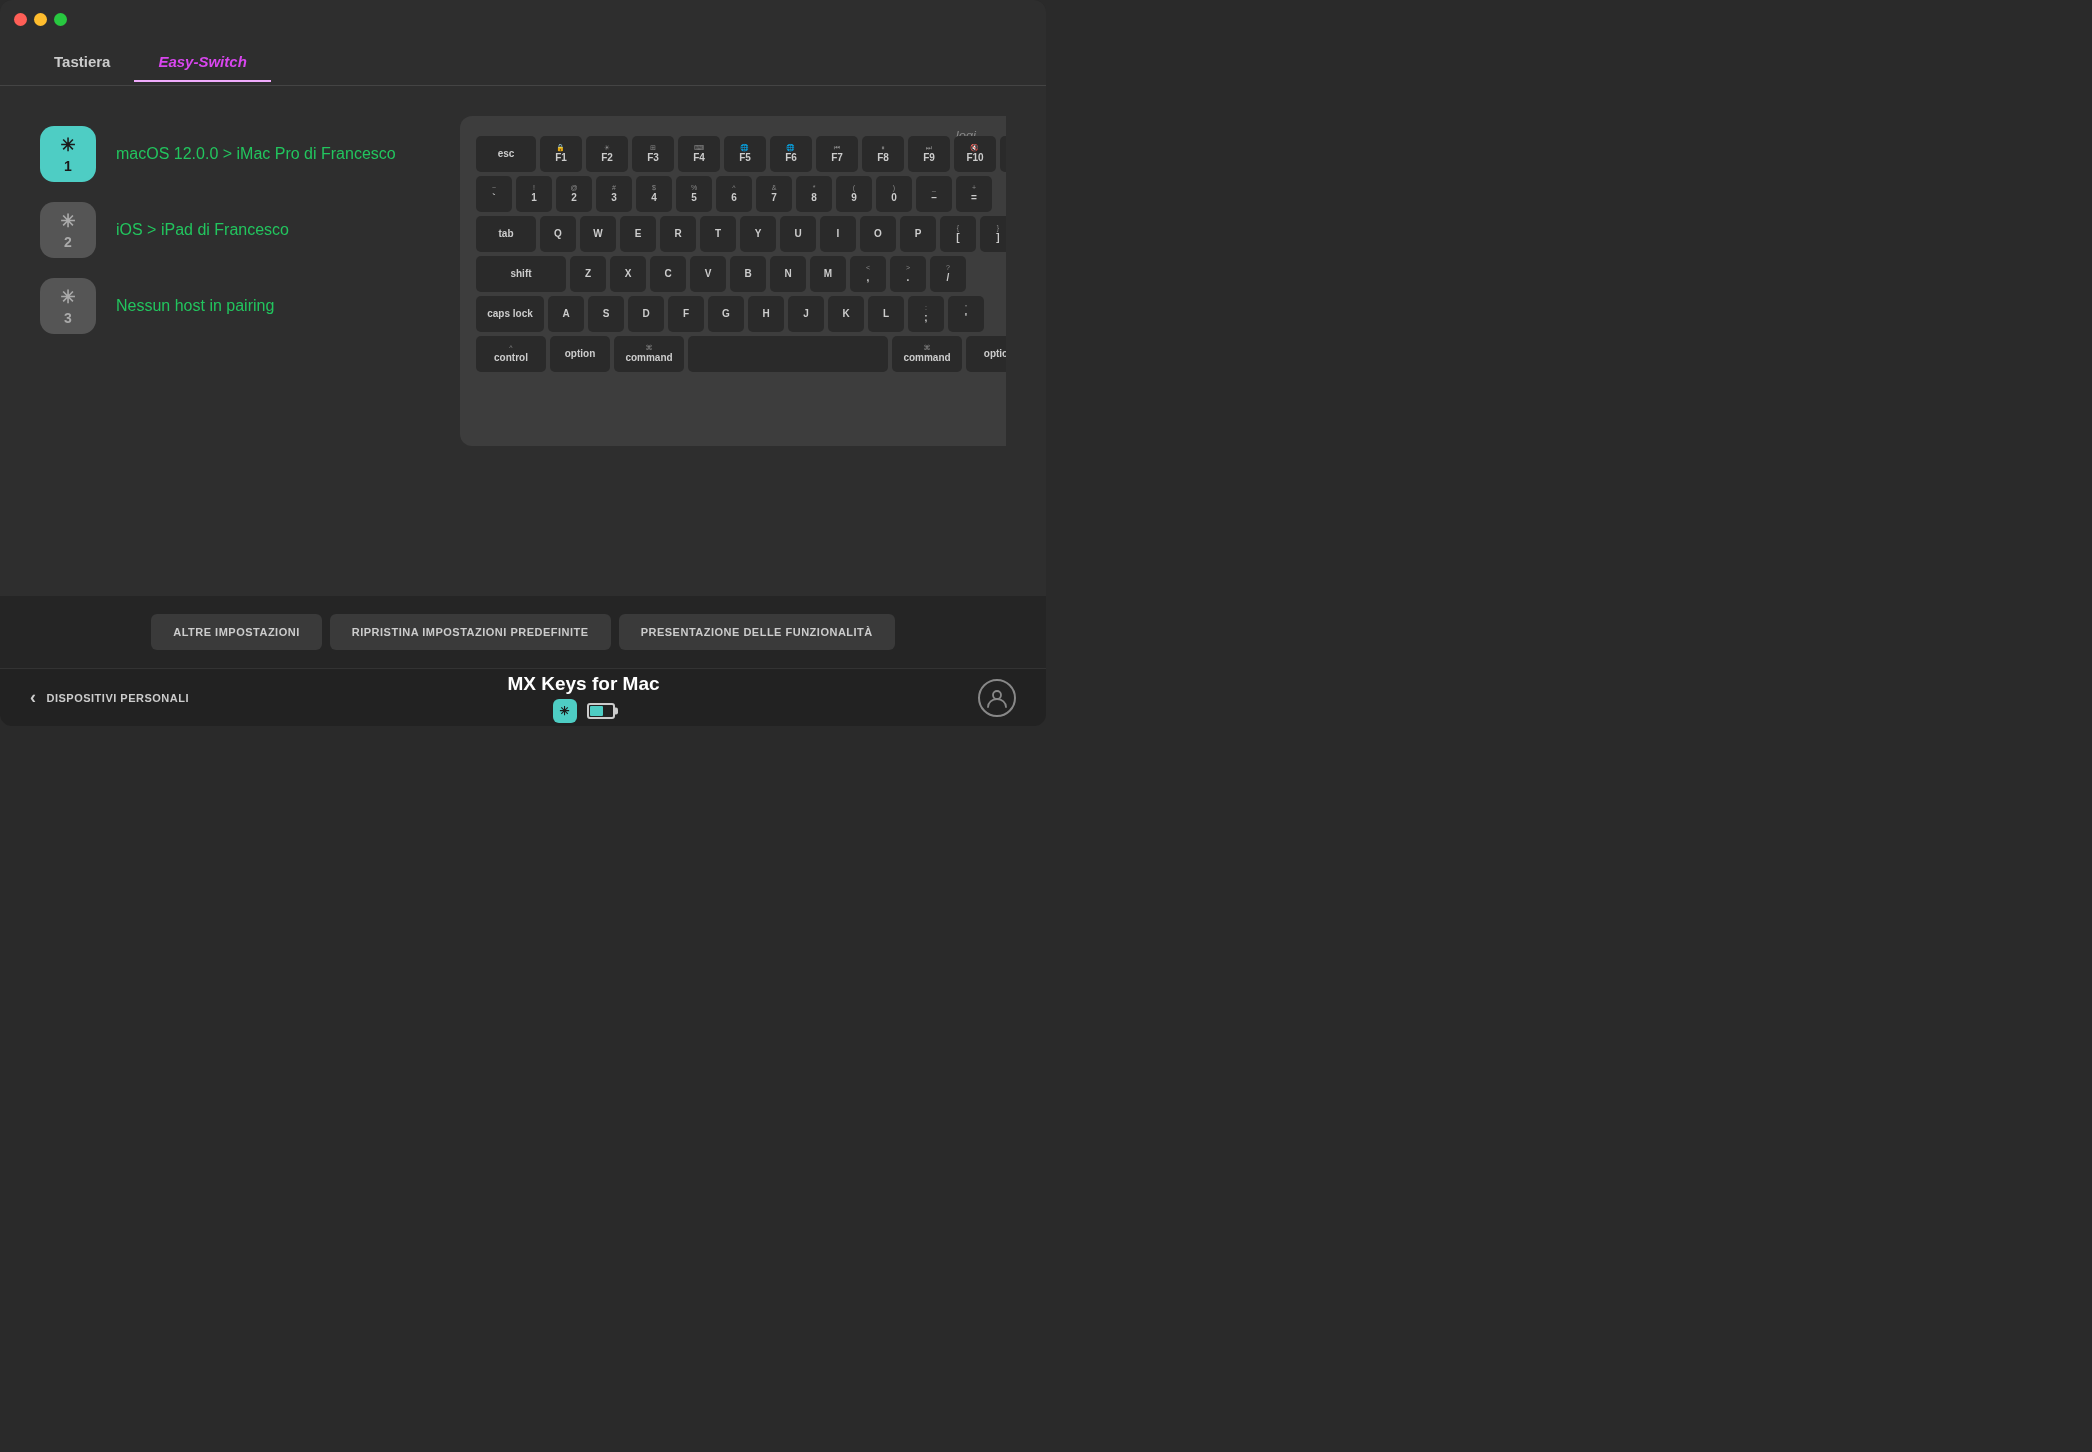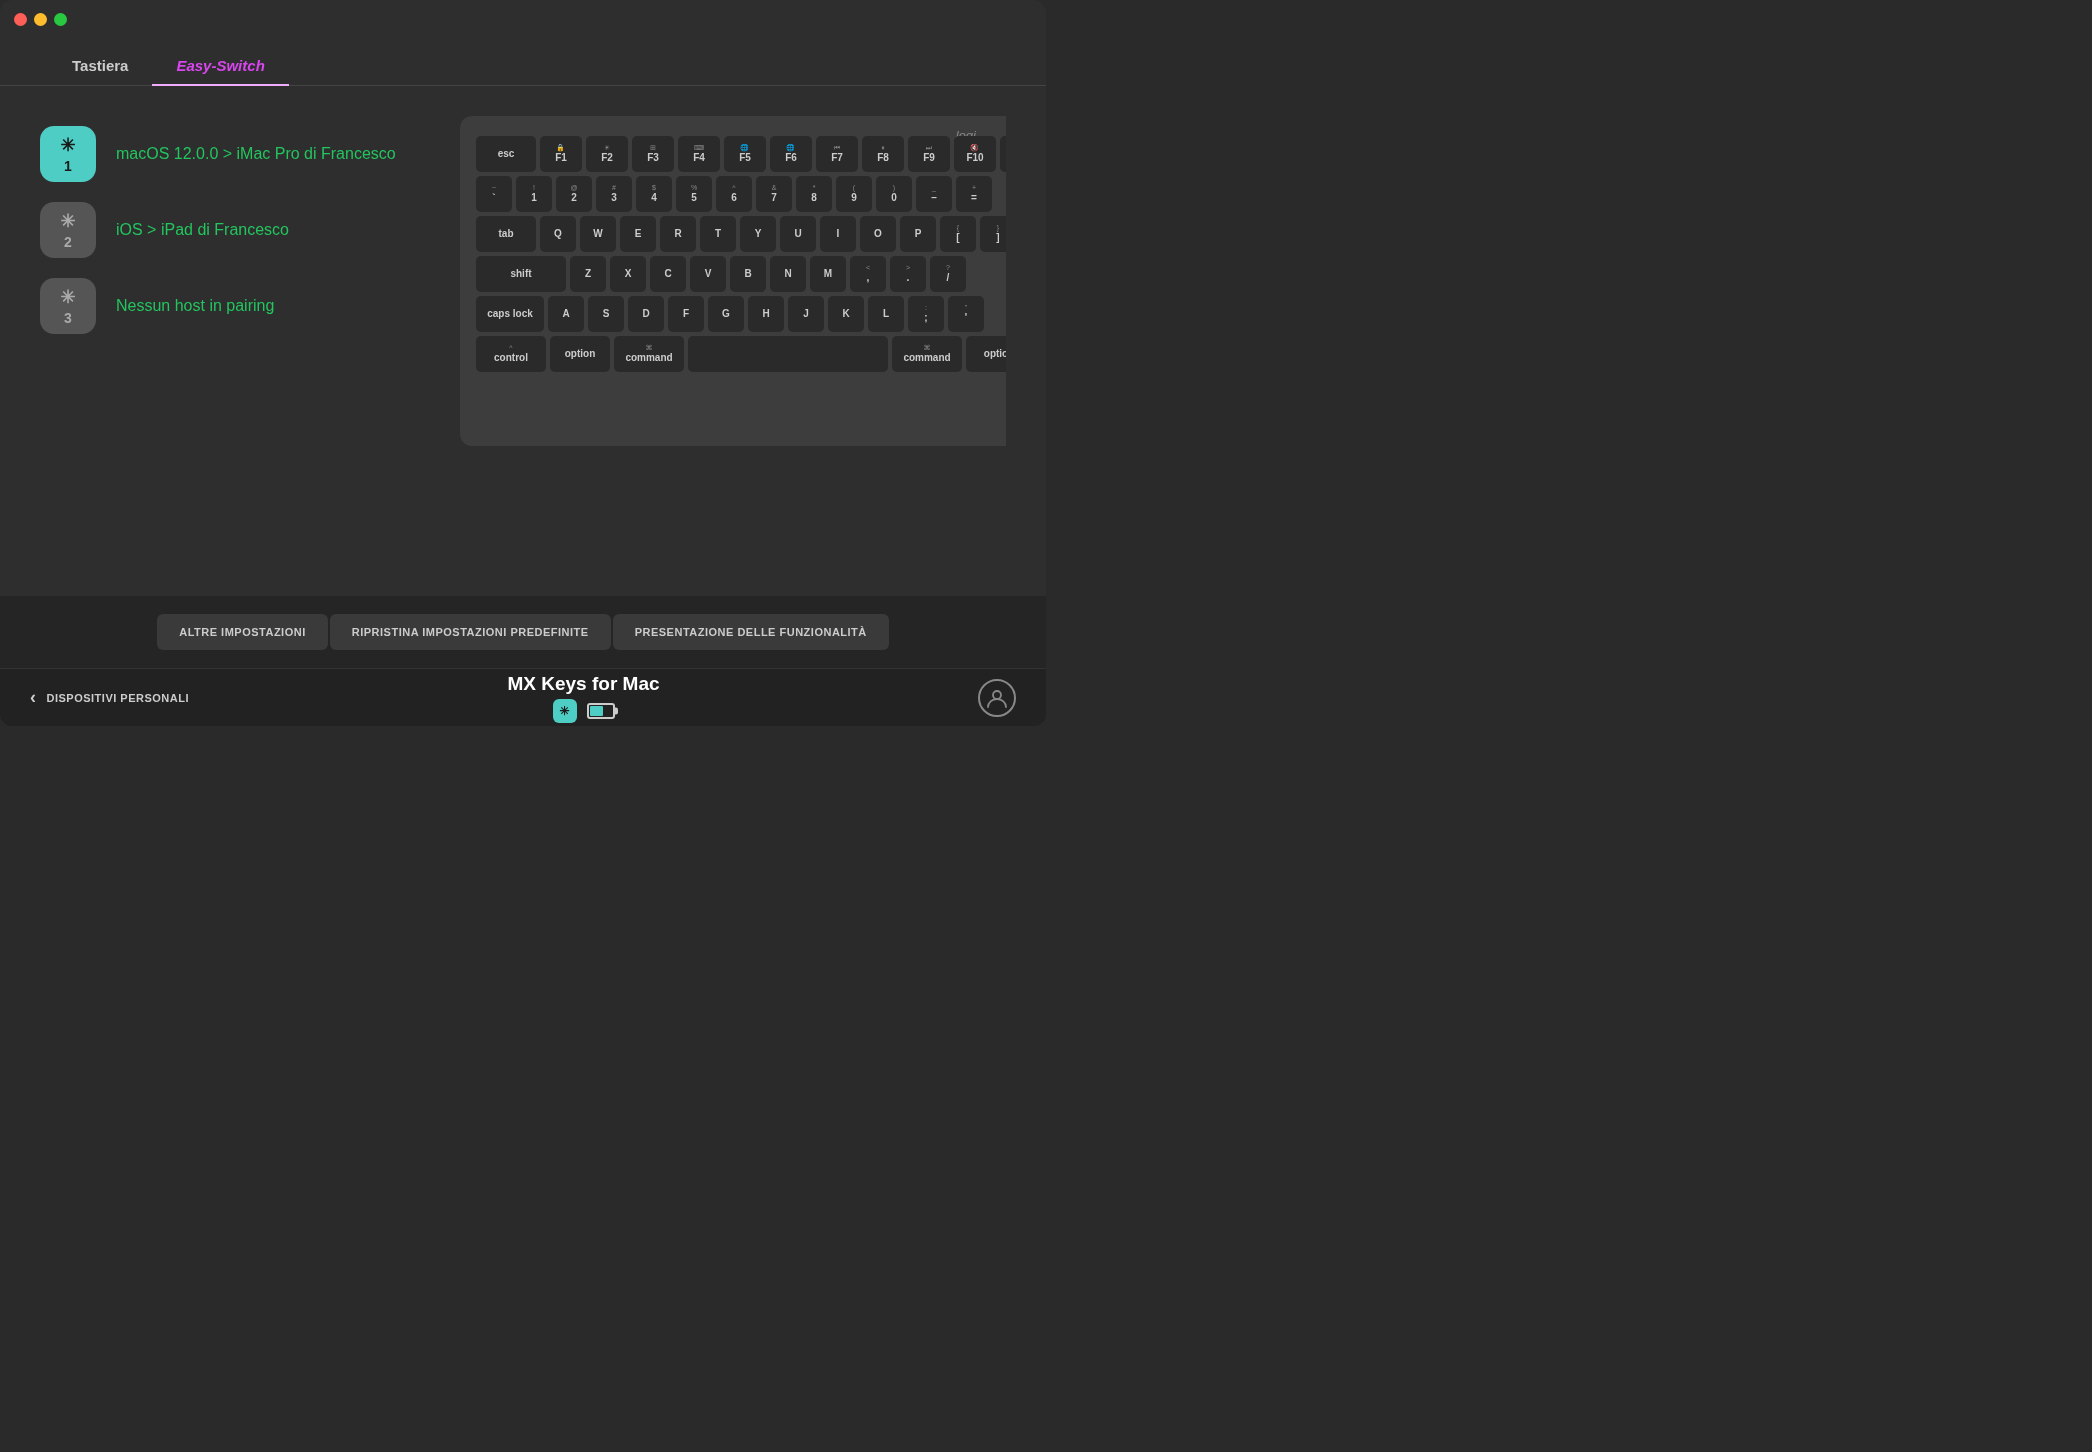--- a/index.html
+++ b/index.html
@@ -34,23 +34,23 @@
     }
     .tl-red { background: #ff5f57; }
     .tl-yellow { background: #ffbd2e; }
     .tl-green { background: #28c840; }
 
     
     .tabs {
       display: flex;
       background: #2e2e2e;
       border-bottom: 1px solid #444;
-      padding: 0 48px;
+      padding: 0 30px;
       height: 48px;
-      align-items: flex-end;
+      align-items: center;
     }
     .tab {
       padding: 10px 24px;
       font-size: 15px;
       font-weight: 600;
       color: #aaa;
       cursor: pointer;
       border-bottom: 2px solid transparent;
       margin-bottom: -1px;
     }
@@ -199,21 +199,21 @@
     .key-option { min-width: 60px; }
     .key-command { min-width: 70px; }
 
     
     .bottom-buttons {
       background: #252525;
       height: 72px;
       display: flex;
       align-items: center;
       justify-content: center;
-      gap: 2px;
+      gap: 8px;
       padding: 0 30px;
     }
 
     .btn-action {
       background: #3a3a3a;
       border: none;
       border-radius: 6px;
       color: #ccc;
       font-size: 11px;
       font-weight: 700;

